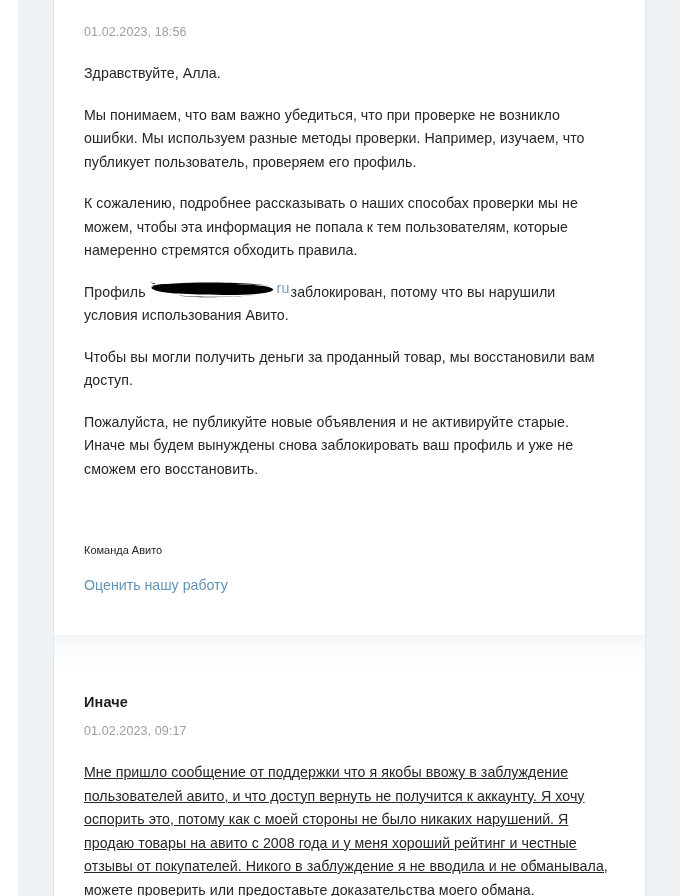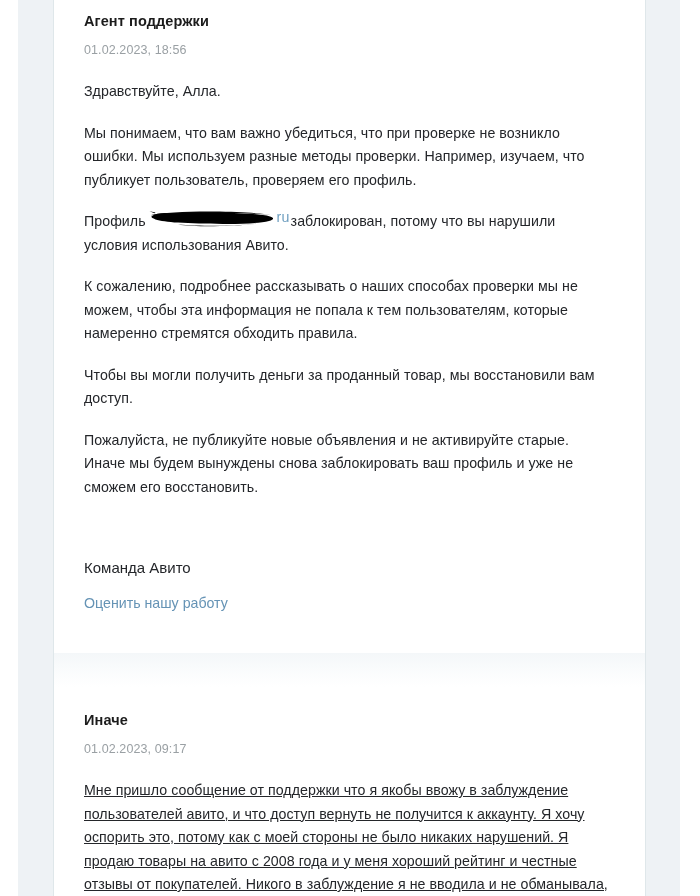--- a/index.html
+++ b/index.html
@@ -125,21 +125,21 @@
     top: 0;
     width: 142px;
     height: 19px;
   }
 
   
   .signature-gap {
     height: 42px;
   }
   .signature {
-    font-size: 15px;
+    font-size: 11px;
     color: #24262a;
     line-height: 22px;
     margin: 0 0 14px 0;
   }
   .feedback-link {
     font-size: 14.2px;
     color: #6593b5;
     line-height: 20px;
     text-decoration: none;
     display: inline-block;
@@ -152,37 +152,36 @@
 
 <div class="page">
 
   <div class="gutter-outer-left"></div>
   <div class="gutter-left"></div>
 
   <div class="thread-column">
 
     <div class="message first">
 
-      <div class="author">Агент поддержки</div>
 
       <div class="timestamp">01.02.2023, 18:56</div>
 
       <p class="para">Здравствуйте, Алла.</p>
 
       <p class="para">Мы понимаем, что вам важно убедиться, что при проверке не возникло ошибки. Мы используем разные методы проверки. Например, изучаем, что публикует пользователь, проверяем его профиль.</p>
+
+      <p class="para">К сожалению, подробнее рассказывать о наших способах проверки мы не можем, чтобы эта информация не попала к тем пользователям, которые намеренно стремятся обходить правила.</p>
 
       <p class="para"><span>Профиль</span><span class="redaction-wrap"><span class="redaction-tail">ru</span><svg class="redaction-ink" viewBox="0 0 142 19" preserveAspectRatio="none">
               <path d="M4 6 C10 2, 22 3.5, 34 3 C52 2.2, 74 2.6, 96 3.4 C106 3.8, 116 4.6, 122 6.4 C126.5 7.8, 126 9.8, 121 11 C112 13.2, 96 13.8, 80 13.9 C62 14, 44 13.6, 30 12.6 C20 11.9, 12 10.8, 7.5 9.4 C3.5 8.1, 2.6 6.9, 4 6 Z" fill="#000000"></path>
               <path d="M2 5.2 C14 2.6, 40 1.4, 66 1.6 C90 1.8, 112 2.8, 124 5.2 C118 4.2, 100 3.2, 74 3.1 C46 3, 18 3.8, 2 5.2 Z" fill="#050505"></path>
               <path d="M30 14.4 C44 15.6, 66 16.1, 86 15.4 C98 15, 108 14.1, 113 13 C104 14.9, 86 16.1, 66 16.2 C50 16.3, 38 15.6, 30 14.4 Z" fill="#0a0a0a"></path>
               <path d="M6.5 3.2 L1.5 1.2 L7.5 2.4 Z" fill="#000000"></path>
             </svg></span><span>заблокирован, потому что вы нарушили условия использования Авито.</span></p>
 
-      <p class="para">К сожалению, подробнее рассказывать о наших способах проверки мы не можем, чтобы эта информация не попала к тем пользователям, которые намеренно стремятся обходить правила.</p>
-
       <p class="para">Чтобы вы могли получить деньги за проданный товар, мы восстановили вам доступ.</p>
 
       <p class="para">Пожалуйста, не публикуйте новые объявления и не активируйте старые. Иначе мы будем вынуждены снова заблокировать ваш профиль и уже не сможем его восстановить.</p>
 
       <div class="signature-gap"></div>
 
       <div class="signature">Команда Авито</div>
 
       <a class="feedback-link" href="#">Оценить нашу работу</a>
     </div>

